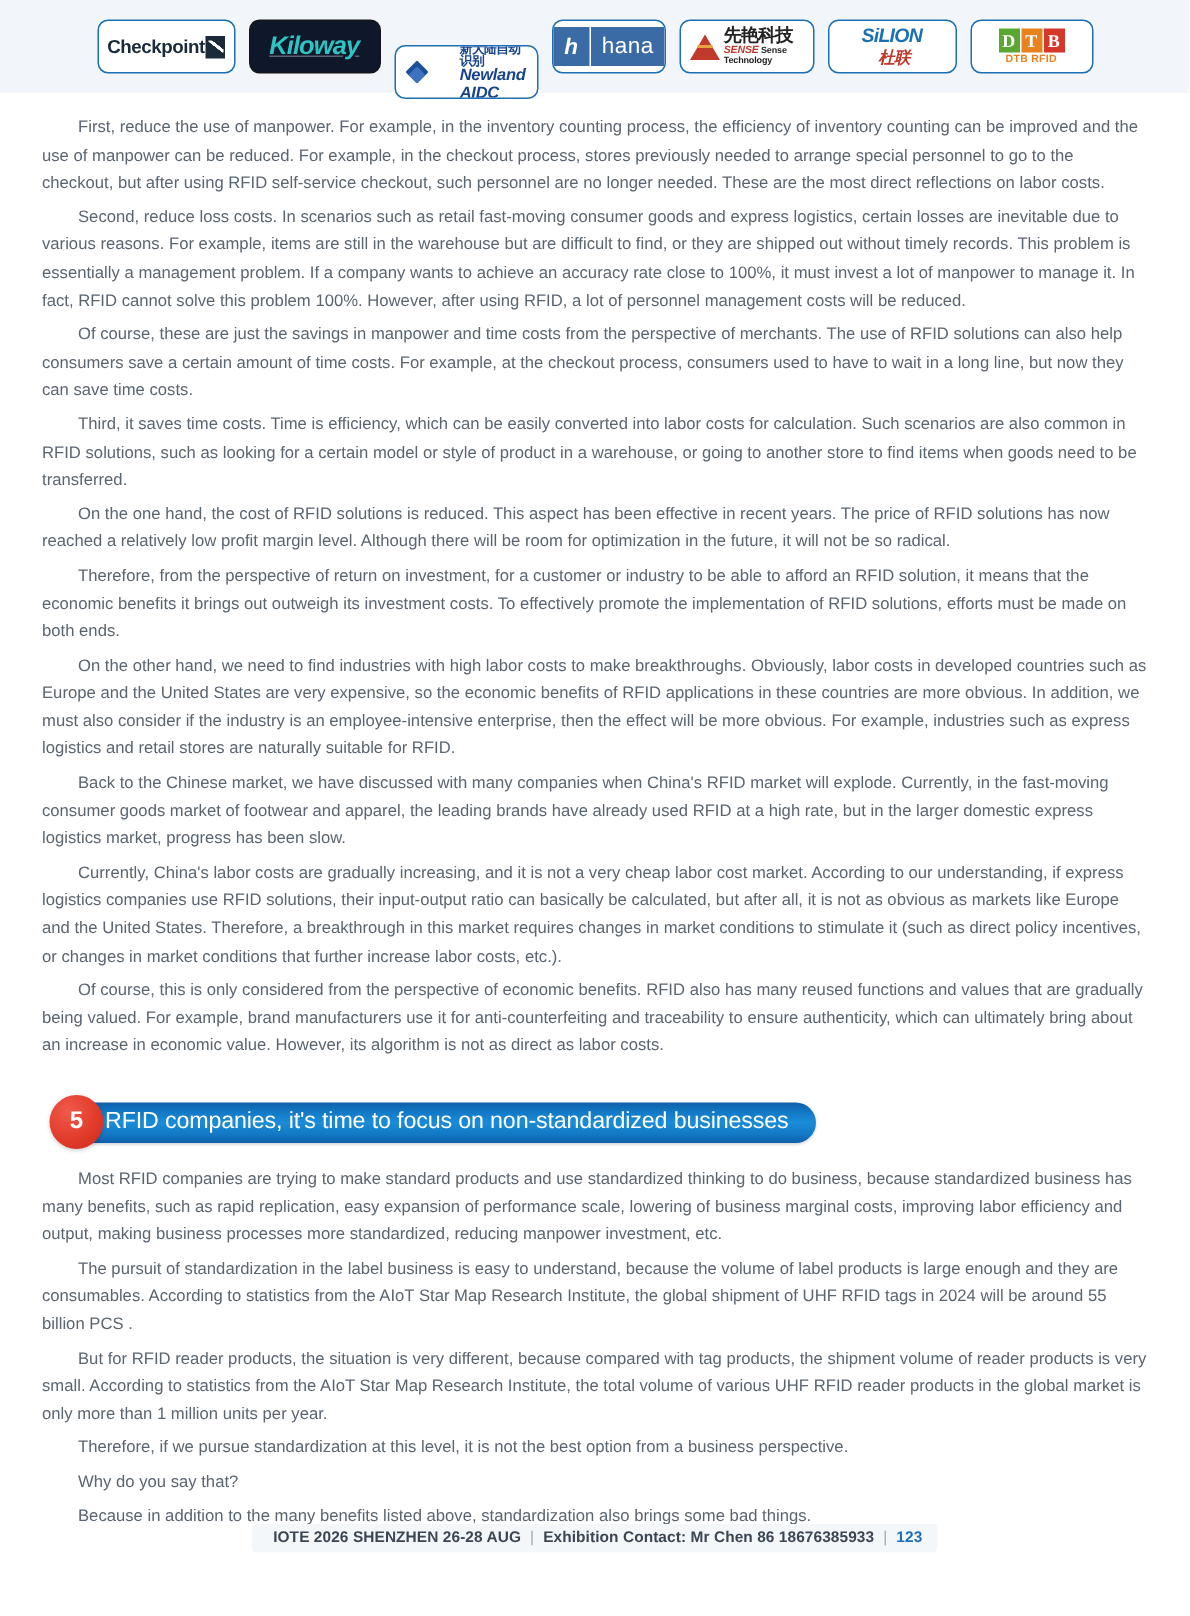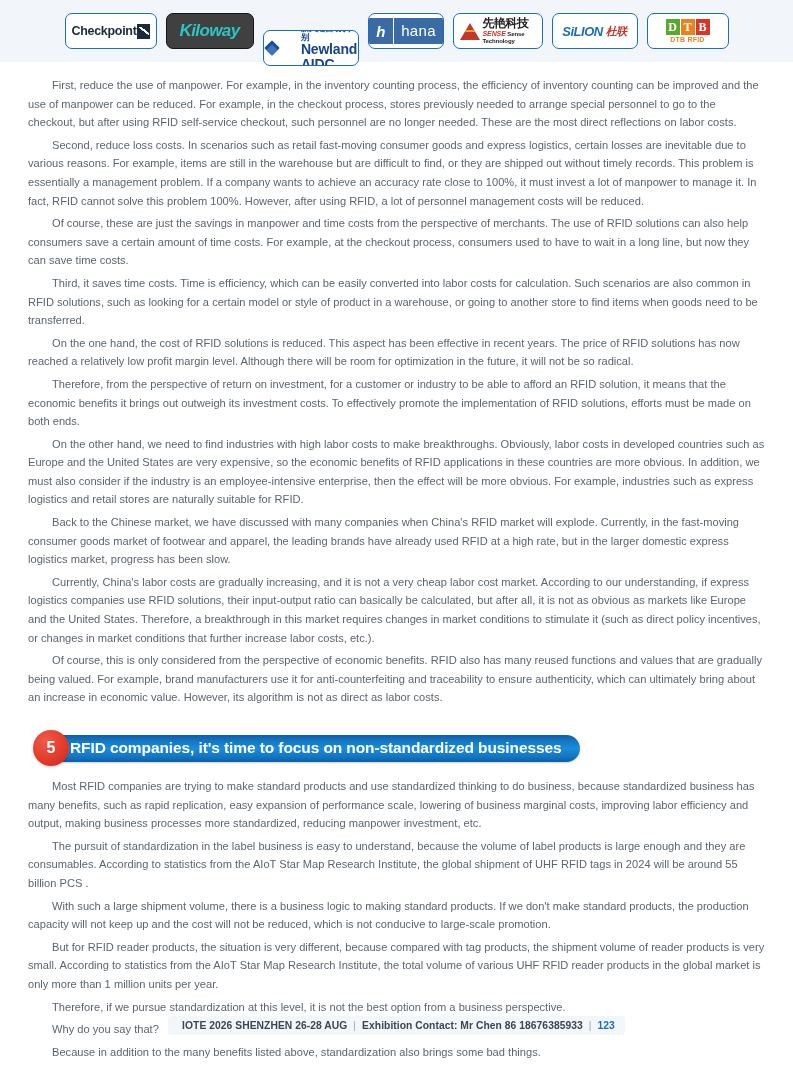--- a/index.html
+++ b/index.html
@@ -30,21 +30,21 @@
     background: #ffffff;
     border: 1.2px solid #1a6fb5;
     border-radius: 7px;
     display: flex;
     align-items: center;
     justify-content: center;
     padding: 0 6px;
     overflow: hidden;
     flex: 0 0 auto;
   }
-  .logo-card.dark { background: #404040; border-color: #16161a; }
+  .logo-card.dark { background: #0f172a; border-color: #16161a; text-decoration: underline; }
 
   
   .lg-checkpoint { width: 92px; gap: 0; }
   .lg-checkpoint .word {
     font-size: 12.5px; font-weight: 700; color: #1b2a3a; letter-spacing: -0.3px;
   }
   .lg-checkpoint .mark {
     width: 15px; height: 15px; background: #1b2a3a; position: relative;
     display: inline-block;
   }
@@ -69,21 +69,21 @@
   }
   .lg-newland .diamond i {
     position: absolute; left: 50%; top: 50%;
     width: 11px; height: 11px; background: #1c4f99;
     transform: translate(-50%,-50%) rotate(45deg);
     border-radius: 1px;
   }
   .lg-newland .diamond i:nth-child(2) { width: 8px; height: 8px; background: #3e74bf; top: 62%; }
   .lg-newland .txt { line-height: 1.05; }
   .lg-newland .cn { font-size: 8.5px; font-weight: 700; color: #16438c; letter-spacing: -0.4px; }
-  .lg-newland .en { font-size: 14px; font-weight: 700; color: #16438c; letter-spacing: -0.2px; }
+  .lg-newland .en { font-size: 11px; font-weight: 700; color: #16438c; letter-spacing: -0.2px; font-style: italic; }
 
   
   .lg-hana { width: 76px; padding: 0; }
   .lg-hana .box {
     display: flex; align-items: center; height: 26px;
   }
   .lg-hana .glyph {
     width: 26px; height: 26px; background: #3b6ba5; color: #fff;
     display: flex; align-items: center; justify-content: center;
     font-size: 15px; font-weight: 700; font-style: italic;
@@ -104,21 +104,21 @@
   .lg-sense .tri::after {
     content: ""; position: absolute; left: -5px; top: 7px;
     width: 10px; height: 2.5px; background: #e8a33d;
   }
   .lg-sense .txt { line-height: 1.1; }
   .lg-sense .cn { font-size: 12px; font-weight: 700; color: #222; letter-spacing: -0.5px; }
   .lg-sense .en { font-size: 6px; font-weight: 700; color: #222; letter-spacing: -0.1px; }
   .lg-sense .en b { color: #c0392b; font-style: italic; font-size: 7px; }
 
   
-  .lg-silion { width: 86px; }
+  .lg-silion { width: 86px; flex-direction: column; }
   .lg-silion .word {
     font-size: 13px; font-weight: 800; font-style: italic;
     color: #1a6fb5; letter-spacing: -0.5px;
   }
   .lg-silion .cn {
     font-size: 11px; font-weight: 800; font-style: italic;
     color: #c0392b; letter-spacing: -0.5px; margin-left: 3px;
   }
 
   
@@ -158,21 +158,21 @@
   }
   .heading-pill {
     margin-left: 18px;
     height: 27px;
     padding: 0 18px 0 24px;
     border-radius: 14px;
     background: linear-gradient(180deg,
         #0d5fa8 0%, #1277c4 22%, #1a8cd8 50%, #1277c4 80%, #0d5fa8 100%);
     color: #ffffff;
     font-size: 15.5px;
-    font-weight: 700;
+    font-weight: 400;
     display: flex;
     align-items: center;
     letter-spacing: -0.1px;
     white-space: nowrap;
     box-shadow: 0 1px 2px rgba(0,0,0,0.18);
   }
   .heading-badge {
     position: absolute;
     left: 5px;
     top: 1px;
@@ -286,21 +286,20 @@
   </div>
 
   <div class="section-heading">
     <span class="heading-badge">5</span>
     <span class="heading-pill">RFID companies, it's time to focus on non-standardized businesses</span>
   </div>
 
   <div>
     <p class="para">Most RFID companies are trying to make standard products and use standardized thinking to do business, because standardized business has many benefits, such as rapid replication, easy expansion of performance scale, lowering of business marginal costs, improving labor efficiency and output, making business processes more standardized, reducing manpower investment, etc.</p>
     <p class="para">The pursuit of standardization in the label business is easy to understand, because the volume of label products is large enough and they are consumables. According to statistics from the AIoT Star Map Research Institute, the global shipment of UHF RFID tags in 2024 will be around 55 billion PCS .</p>
-    <p class="para">With such a large shipment volume, there is a business logic to making standard products. If we don't make standard products, the production capacity will not keep up and the cost will not be reduced, which is not conducive to large-scale promotion.</p>
     <p class="para">But for RFID reader products, the situation is very different, because compared with tag products, the shipment volume of reader products is very small. According to statistics from the AIoT Star Map Research Institute, the total volume of various UHF RFID reader products in the global market is only more than 1 million units per year.</p>
     <p class="para">Therefore, if we pursue standardization at this level, it is not the best option from a business perspective.</p>
     <p class="para">Why do you say that?</p>
     <p class="para">Because in addition to the many benefits listed above, standardization also brings some bad things.</p>
 
   </div>
 
 </div>
 
 <div class="footer">

